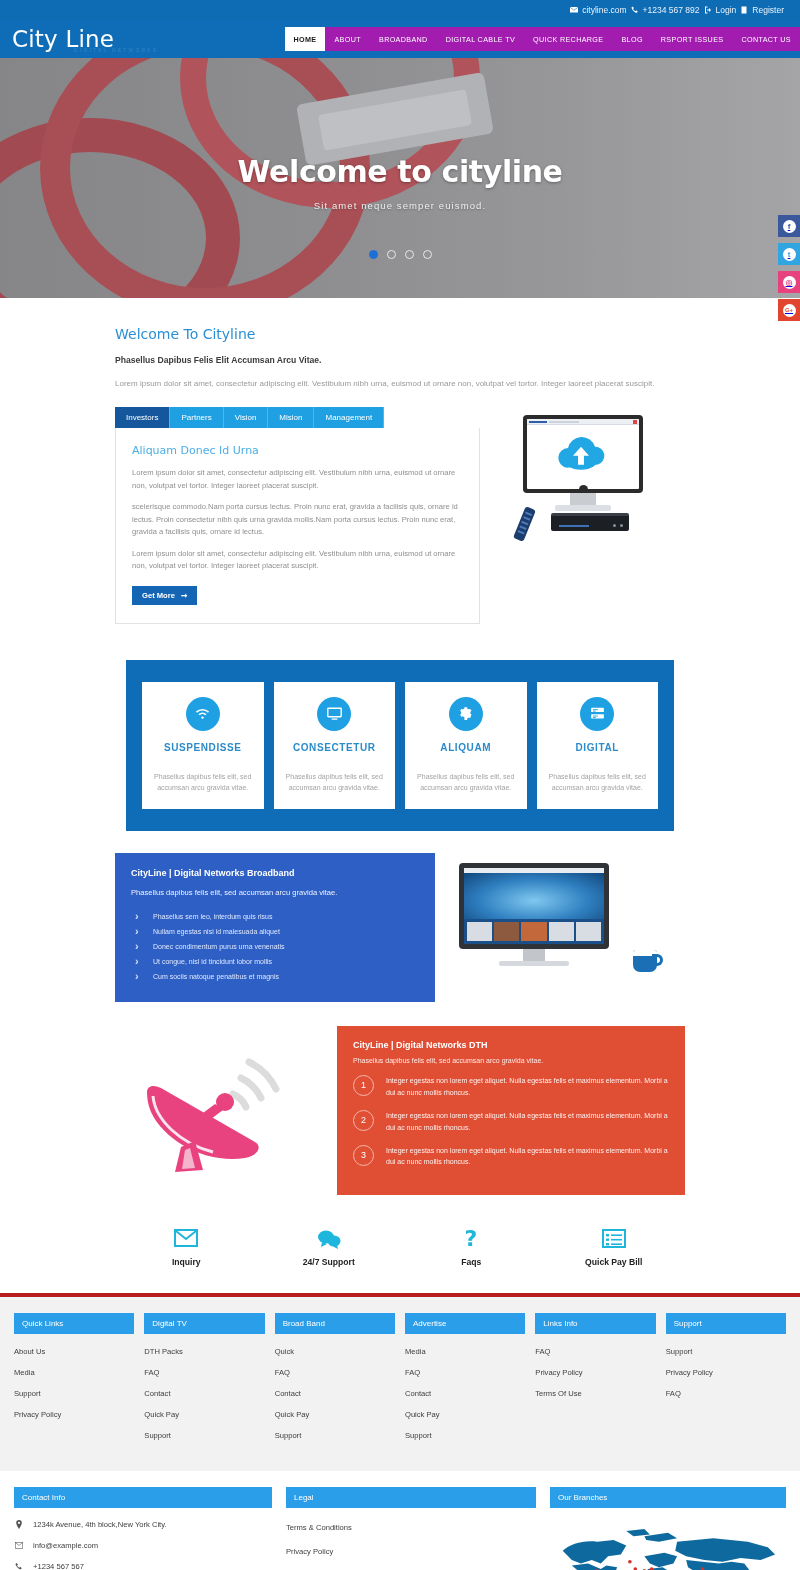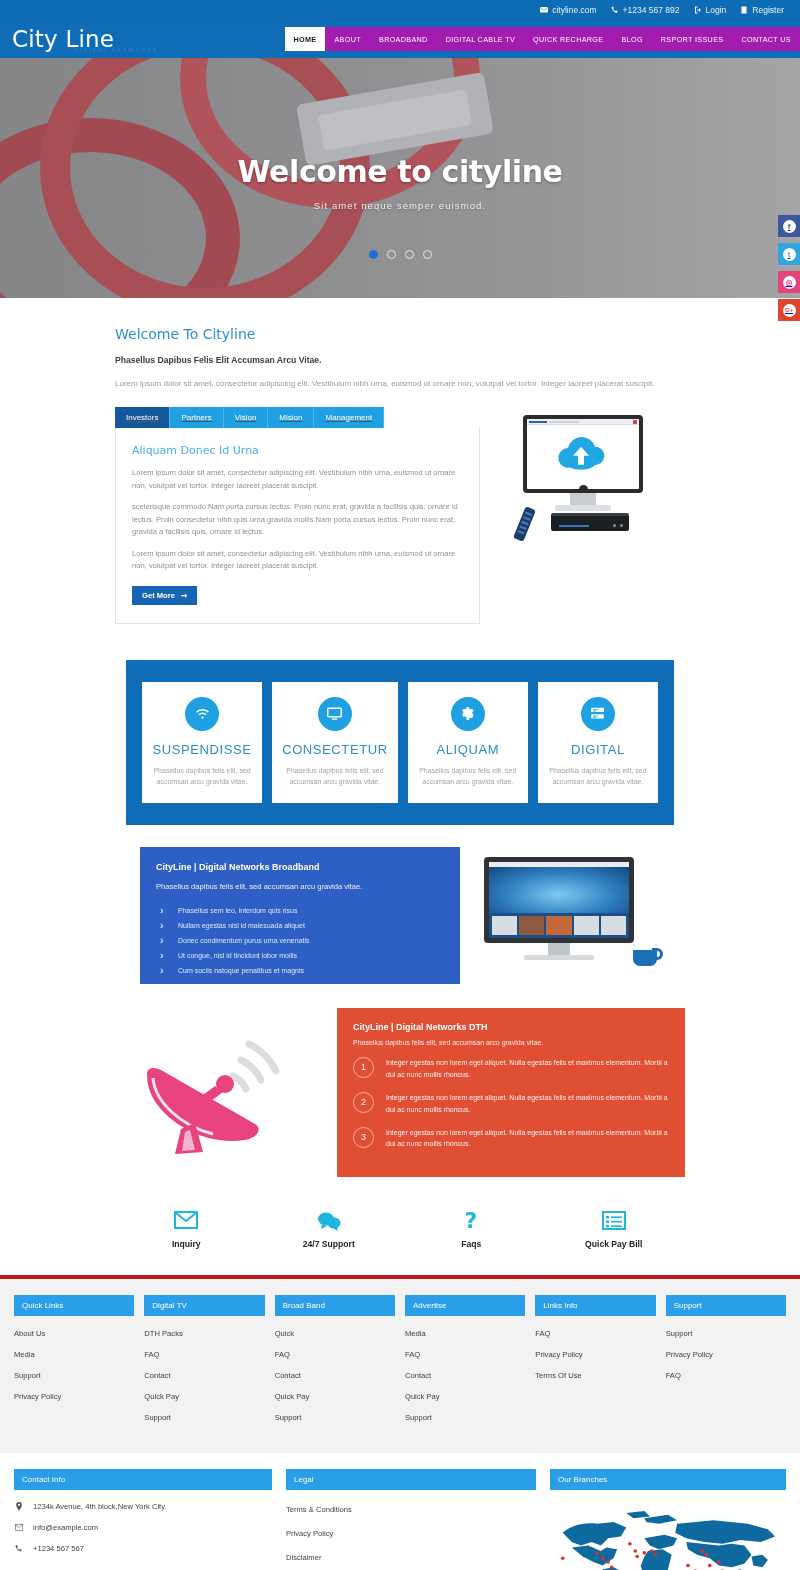--- a/index.html
+++ b/index.html
@@ -14,21 +14,21 @@
   }
 
   
   .topbar {
     background: #0e6cb5;
     height: 20px;
     display: flex;
     align-items: center;
     justify-content: flex-end;
     padding-right: 16px;
-    gap: 14px;
+    gap: 4px;
     color: #e8f2fb;
     font-size: 8.5px;
   }
   .topbar a, .topbar span.tb-item {
     color: #eaf3fb;
     text-decoration: none;
     display: inline-flex;
     align-items: center;
     gap: 4px;
     white-space: nowrap;
@@ -176,21 +176,21 @@
     font-weight: bold;
     margin-bottom: 13px;
   }
   .welcome .para {
     color: #9a9a9a;
     font-size: 8px;
     line-height: 1.5;
     margin-bottom: 17px;
   }
 
-  .tabs { display: flex; text-decoration: underline; }
+  .tabs { display: flex; }
   .tab {
     padding: 6px 11px;
     font-size: 8px;
     color: #fff;
     background: #1fa0e3;
     border-right: 1px solid #4fb6ea;
     cursor: pointer;
     font-weight: 500;
   }
   .tab.active { background: #15579c; }
@@ -275,35 +275,34 @@
   }
   .svc-ico {
     width: 34px; height: 34px; border-radius: 50%;
     background: #1fa0e3;
     margin: 0 auto 11px auto;
     display: flex; align-items: center; justify-content: center;
   }
   .svc-ico svg { width: 17px; height: 17px; fill: #fff; }
   .svc-title {
     color: #2c8bc9;
-    font-size: 13px;
-    font-weight: normal;
+    font-size: 10px;
+    font-weight: bold;
     letter-spacing: 0.6px;
-    margin-bottom: 8px;
+    margin-bottom: 18px;
   }
   .svc-text { color: #a3a3a3; font-size: 7px; line-height: 1.6; }
 
   
   .broadband-row { display: flex; margin: 22px auto 0 auto; width: 570px; align-items: flex-start; }
   .bb-box {
     background: #2d5fc4;
     width: 320px;
-    padding: 15px 16px 6px 16px;
+    padding: 15px 16px 18px 16px;
     color: #fff;
-    margin-left: 25px;
   }
   .bb-box h3 { font-size: 9px; margin-bottom: 10px; font-weight: bold; }
   .bb-box .bb-sub { font-size: 7.6px; margin-bottom: 12px; color: #eef3ff; }
   .bb-list { list-style: none; }
   .bb-list li {
     font-size: 7px;
     color: #dfe8ff;
     padding: 4px 0 4px 22px;
     position: relative;
   }

